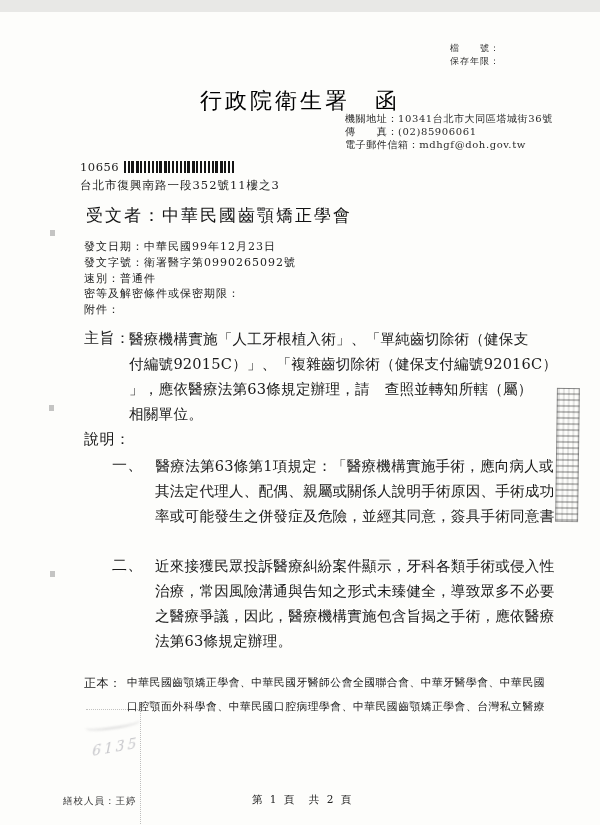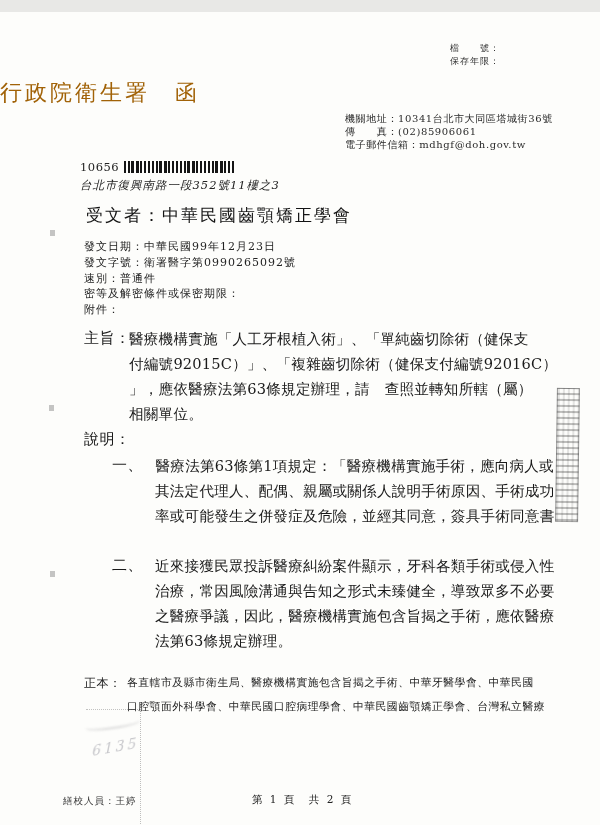--- a/index.html
+++ b/index.html
@@ -5,30 +5,30 @@
   html,body{margin:0;padding:0;background:#e8e8e6;}
   .page{
     position:relative;width:600px;height:825px;margin:12px auto;
     background:#fdfdfb;overflow:hidden;
     font-family:"DejaVu Serif","Liberation Serif",serif;
     color:#1e1e1e;
   }
   .abs{position:absolute;}
   
   .file-block{right:100px;top:30px;font-size:9px;line-height:13px;color:#333;letter-spacing:1px;text-align:left;}
-  .doc-title{left:0;top:66px;width:100%;font-size:22px;letter-spacing:3px;color:#a16207;}
+  .doc-title{left:0;top:74px;width:100%;text-align:center;font-size:22px;letter-spacing:3px;color:#000000;}
   .agency-block{left:345px;top:101px;font-size:10px;line-height:12.8px;color:#2a2a2a;letter-spacing:0.6px;white-space:nowrap;}
   
   .postal{left:80px;top:148px;font-size:11.5px;letter-spacing:0.5px;color:#222;}
   .barcode{left:124px;top:149px;width:112px;height:12px;
     background:
       repeating-linear-gradient(90deg,#151515 0 2px,transparent 2px 4px),
       repeating-linear-gradient(90deg,#151515 0 1px,transparent 1px 7px);
   }
-  .recv-addr{left:80px;top:166px;font-size:11.5px;letter-spacing:1px;color:#222;white-space:nowrap;font-style:italic;}
+  .recv-addr{left:80px;top:166px;font-size:11.5px;letter-spacing:1px;color:#222;white-space:nowrap;}
   .recipient{left:86px;top:192px;font-size:17px;letter-spacing:2px;color:#141414;white-space:nowrap;}
   
   .meta{left:84px;top:227px;font-size:11px;line-height:15.8px;letter-spacing:1px;color:#222;white-space:nowrap;}
   
   .blabel{font-size:15px;letter-spacing:0.5px;color:#1a1a1a;line-height:25px;white-space:nowrap;}
   .bcol div{height:25px;line-height:25px;font-size:14.6px;letter-spacing:0.2px;white-space:nowrap;color:#1a1a1a;}
   .subject-label{left:84px;top:314px;}
   .subject-col{left:129px;top:314px;}
   .expl-label{left:84px;top:415px;}
   .item-no-1{left:112px;top:441px;}
@@ -116,21 +116,21 @@
   <div class="abs blabel item-no-2">二、</div>
   <div class="abs bcol item-col-2">
     <div>近來接獲民眾投訴醫療糾紛案件顯示，牙科各類手術或侵入性</div>
     <div>治療，常因風險溝通與告知之形式未臻健全，導致眾多不必要</div>
     <div>之醫療爭議，因此，醫療機構實施包含旨揭之手術，應依醫療</div>
     <div>法第63條規定辦理。</div>
   </div>
 
   <div class="abs copy-label">正本：</div>
   <div class="abs copy-col">
-    <div>各直轄市及縣市衛生局、醫療機構實施包含旨揭之手術、中華牙醫學會、中華民國</div>
+    <div>中華民國齒顎矯正學會、中華民國牙醫師公會全國聯合會、中華牙醫學會、中華民國</div>
     <div>口腔顎面外科學會、中華民國口腔病理學會、中華民國齒顎矯正學會、台灣私立醫療</div>
   </div>
 
   <div class="abs clerk">繕校人員：王婷</div>
   <div class="abs page-num">第 1 頁　共 2 頁</div>
 
   <div class="abs stamp"></div>
   <div class="abs bind-mark bm1"></div>
   <div class="abs bind-mark bm2"></div>
   <div class="abs bind-mark bm3"></div>

